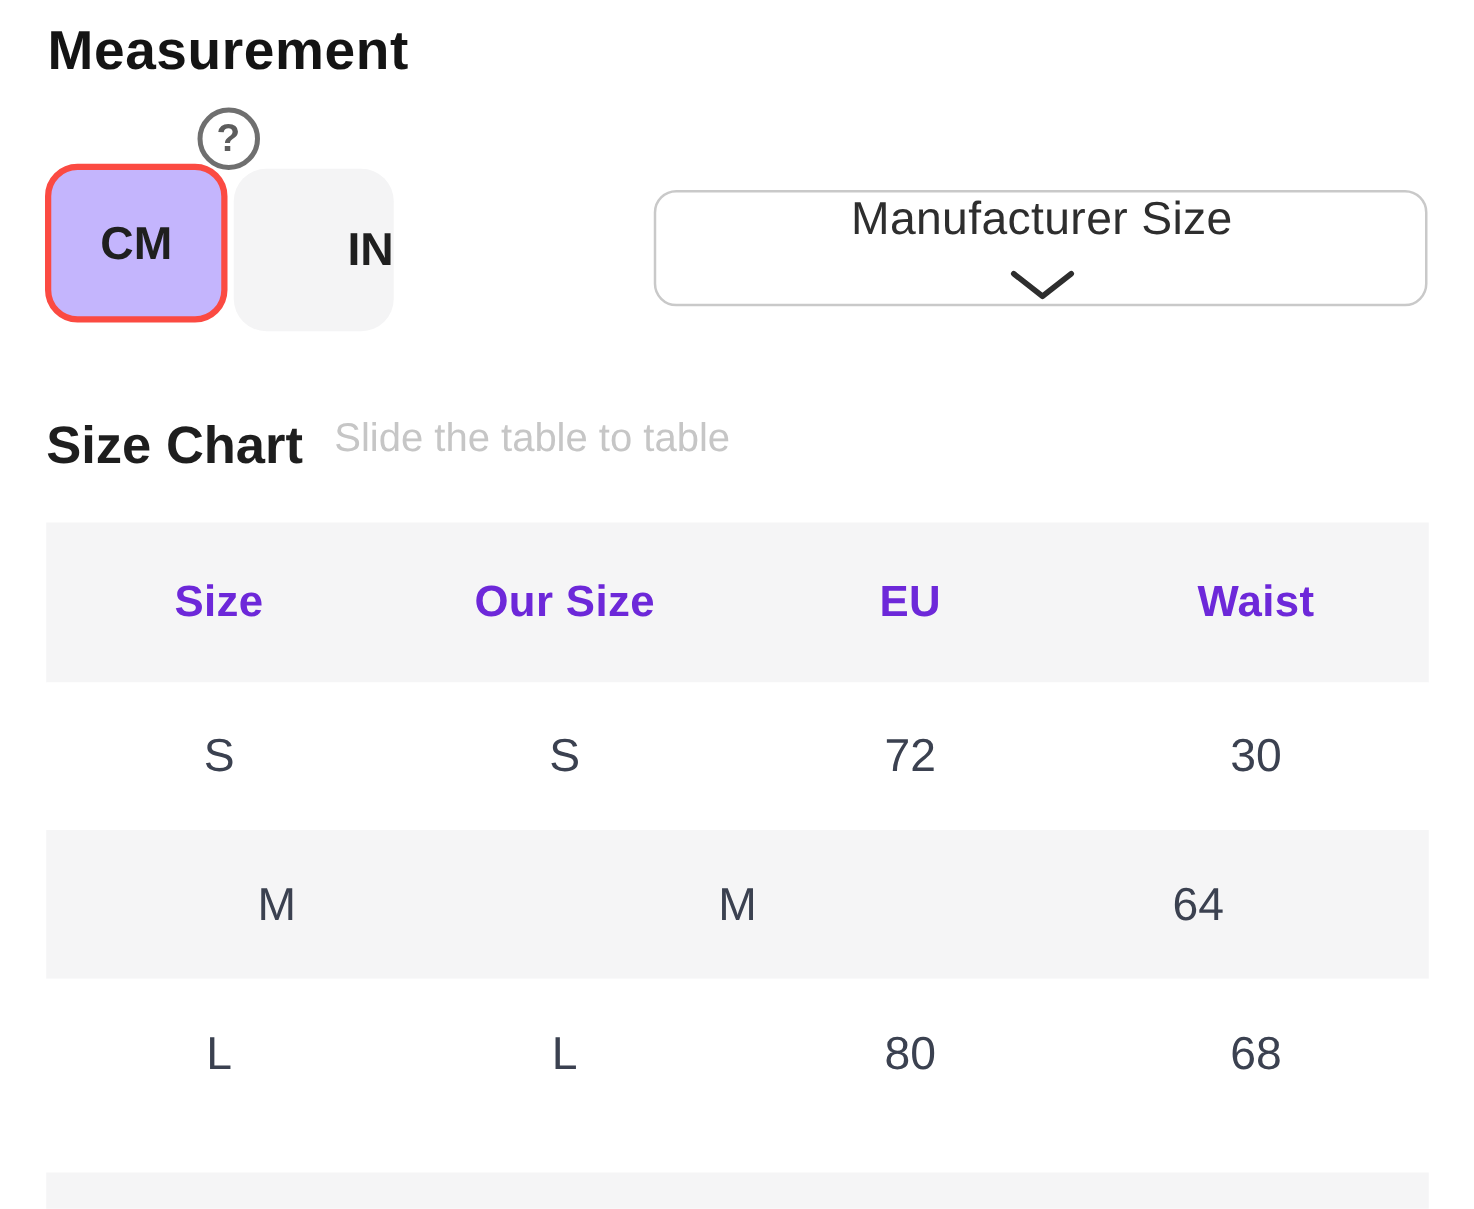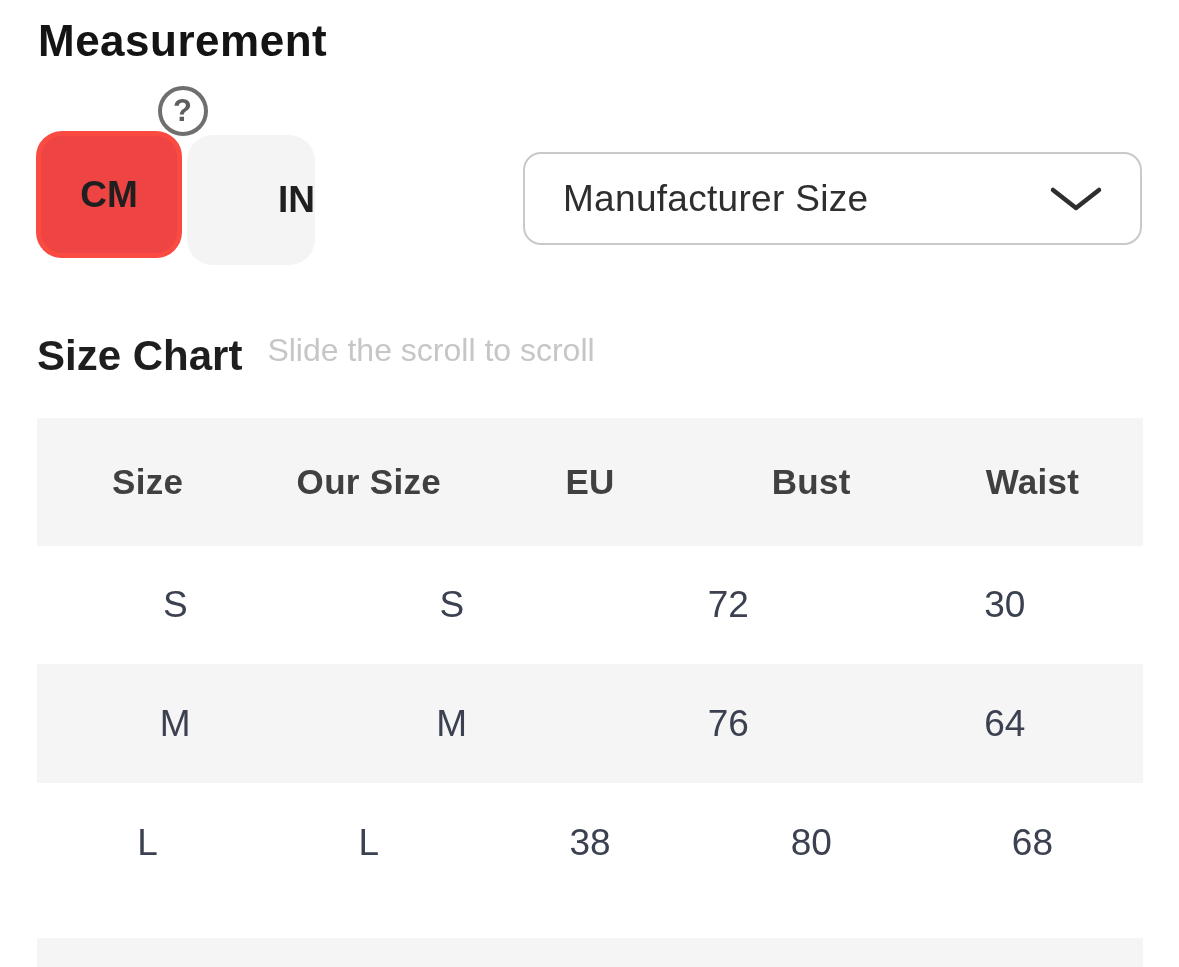--- a/index.html
+++ b/index.html
@@ -28,33 +28,33 @@
 
   
   .unit-btn {
     position:absolute;
     display:flex; align-items:center; justify-content:center;
     font-size:37px; font-weight:700; color:#1f1f1f;
     border-radius:26px; cursor:pointer;
   }
   .unit-btn.selected {
     left:36px; top:131px; width:146px; height:127px;
-    background:#ef4444; border:5px solid #fb4a42;
+    background:#c4b5fd; border:5px solid #fb4a42;
   }
   .unit-btn.unselected {
     left:187px; top:135px; width:128px; height:130px;
     background:#f4f4f5; border:none;justify-content:flex-end;
   }
 
   
   .size-select {
     position:absolute; left:523px; top:152px; width:619px; height:93px;
     border:2px solid #c9c9c9; border-radius:18px; background:#fff;
     display:flex; align-items:center; justify-content:space-between;
-    padding:0 36px 0 38px; cursor:pointer;
+    padding:0 36px 0 38px; cursor:pointer;flex-direction:column;
   }
   .size-select-value { font-size:37px; color:#2e2e2e; letter-spacing:.3px; }
   .chevron svg { display:block; }
 
   
   .chart-head {
     position:absolute; left:37px; top:332px;
     display:flex; align-items:flex-start; gap:25px; white-space:nowrap;
   }
   .chart-title { font-size:42px; font-weight:700; color:#1e1e1e; }
@@ -66,21 +66,21 @@
   }
   .t-row { display:flex; width:100%; }
   .t-row.head  { height:128px; background:#f5f5f6; }
   .t-row.row-0 { height:118px; background:#ffffff; }
   .t-row.row-1 { height:119px; background:#f5f5f6; }
   .t-row.row-2 { height:120px; background:#ffffff; }
   .t-cell {
     flex:1 1 0; display:flex; align-items:center; justify-content:center;
   }
   .t-row.head .t-cell {
-    font-size:35px; font-weight:700; color:#404040; letter-spacing:.3px;
+    font-size:35px; font-weight:700; color:#6d28d9; letter-spacing:.3px;
   }
   .t-row.body .t-cell {
     font-size:37px; font-weight:400; color:#3b4150;
   }
   .partial-row {
     position:absolute; left:37px; top:938px; width:1106px; height:29px;
     background:#f5f5f6;
   }
 </style>
 </head>
@@ -104,48 +104,45 @@
   <span class="size-select-value">Manufacturer Size</span>
   <span class="chevron">
     <svg width="56" height="30" viewBox="0 0 56 30">
       <path d="M5 6 L28 24 L51 6" fill="none" stroke="#2e2e2e" stroke-width="4.5" stroke-linecap="round" stroke-linejoin="round"></path>
     </svg>
   </span>
 </div>
 
 <div class="chart-head">
   <span class="chart-title">Size Chart</span>
-  <span class="chart-hint">Slide the scroll to scroll</span>
+  <span class="chart-hint">Slide the table to table</span>
 </div>
 
 <div class="size-table">
   <div class="t-row head">
     <div class="t-cell">Size</div>
     <div class="t-cell">Our Size</div>
     <div class="t-cell">EU</div>
-    <div class="t-cell">Bust</div>
     <div class="t-cell">Waist</div>
   </div>
 
   <div class="t-row body row-0">
     <div class="t-cell">S</div>
     <div class="t-cell">S</div>
     <div class="t-cell">72</div>
     <div class="t-cell">30</div>
   </div>
 
   <div class="t-row body row-1">
     <div class="t-cell">M</div>
     <div class="t-cell">M</div>
-    <div class="t-cell">76</div>
     <div class="t-cell">64</div>
   </div>
 
   <div class="t-row body row-2">
     <div class="t-cell">L</div>
     <div class="t-cell">L</div>
-    <div class="t-cell">38</div>
     <div class="t-cell">80</div>
     <div class="t-cell">68</div>
   </div>
 </div>
 
 <div class="partial-row"></div>
 
 </body></html>

